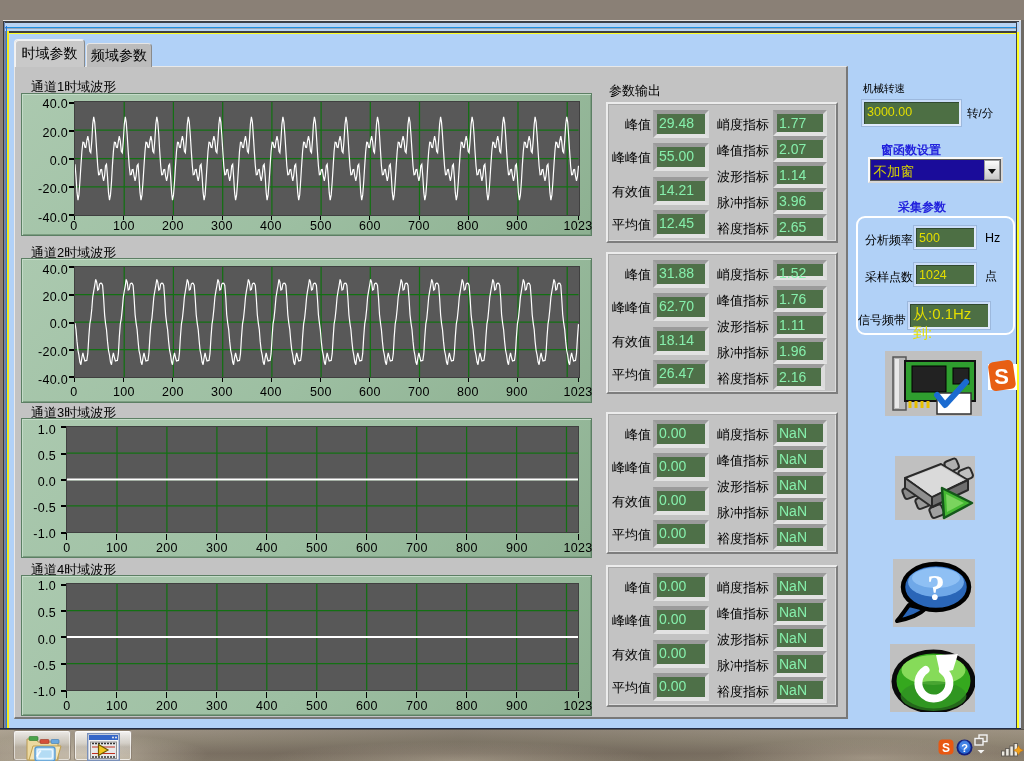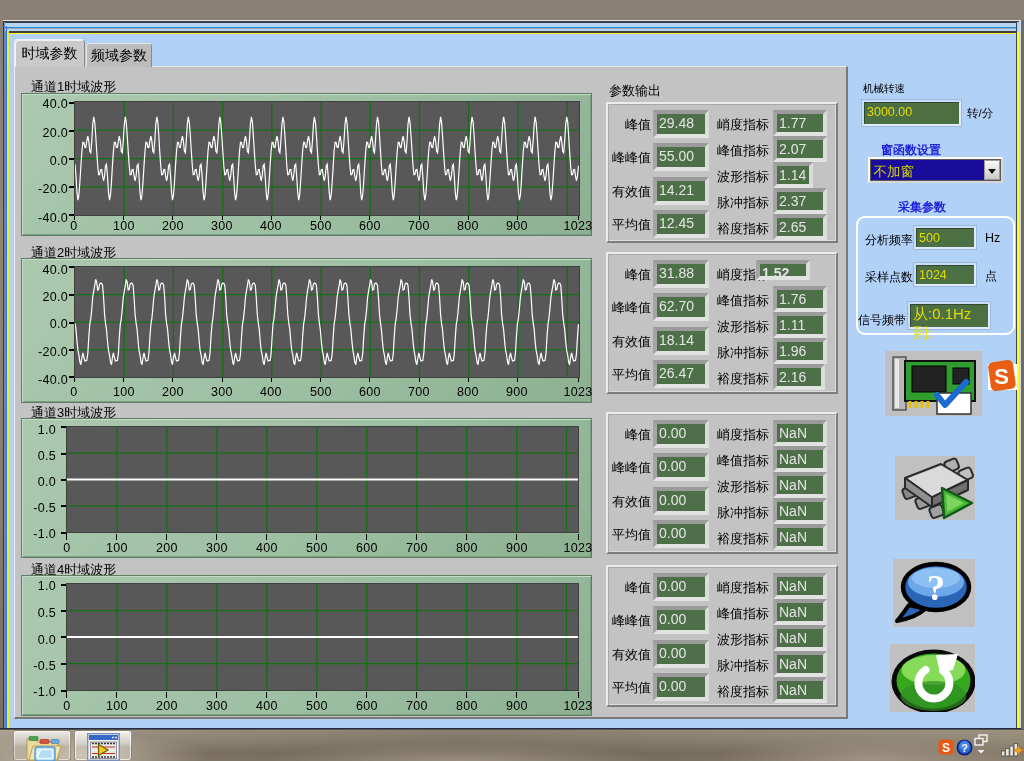--- a/index.html
+++ b/index.html
@@ -31,21 +31,21 @@
 .ylab { position:absolute; width:38px; text-align:right; font-size:12.5px; line-height:13px; letter-spacing:0.3px; color:#000; }
 .ytick { position:absolute; width:5px; height:1.5px; background:#000; }
 .xlab { position:absolute; width:40px; text-align:center; font-size:12.5px; line-height:13px; letter-spacing:0.3px; color:#000; }
 .xtick { position:absolute; width:1px; height:4px; background:#000; }
 svg.plot { position:absolute; background:#585858; outline:1px solid #404040; }
 
 .pframe { position:absolute; background:#c3c3c3; border:2px solid; border-color:#ececec #7d7d7d #7d7d7d #ececec;
   box-shadow:inset 1px 1px 0 #a9a9a9, inset -1px -1px 0 #dcdcdc; }
 .plab { position:absolute; font-size:13px; color:#000; text-align:right; }
 .vbox { position:absolute; background:#4e7048; border:4px solid; border-color:#9b9b9b #dcdcdc #e2e2e2 #a4a4a4; }
-.vbox span { position:absolute; left:2px; top:1px; font-size:14px; color:#e5e5e5; }
+.vbox span { position:absolute; left:2px; top:1px; font-size:14px; color:#86efac; }
 
 .sb-label { position:absolute; font-size:11.5px; color:#000; }
 .blue-label { position:absolute; font-size:12px; font-weight:bold; color:#2222dd; }
 .gbox { position:absolute; background:#4d6f44; border:2.5px solid; border-color:#c9dcf8 #dfeafc #dfeafc #c9dcf8;
   box-shadow:inset 1px 1px 0 #31492f, 0 0 0 1px #9cb8dd; }
 .gbox span { position:absolute; left:3px; top:3px; font-size:12.5px; color:#e3de00; }
 #dropdown { position:absolute; left:867.5px; top:157px; width:135px; height:26px; background:#1a0c9a;
   border:2px solid; border-color:#fafafa #d8d8d8 #d8d8d8 #fafafa; box-shadow:inset 0 0 0 1px #5a5a5a; }
 #dropdown .txt { position:absolute; left:4px; top:3.5px; font-size:13.5px; color:#d8d400; }
 #dropdown .btn { position:absolute; right:1px; top:1px; width:16px; height:20px; background:linear-gradient(180deg,#fbfbfb,#c9c9c9);
@@ -315,26 +315,26 @@
         </div>
 <div class="plab" style="left:679px;top:116px;width:90px;">峭度指标</div>
 <div class="vbox" style="left:773px;top:110px;width:54px;height:26px;">
           <span>1.77</span>
         </div>
 <div class="plab" style="left:679px;top:142px;width:90px;">峰值指标</div>
 <div class="vbox" style="left:773px;top:136px;width:54px;height:26px;">
           <span>2.07</span>
         </div>
 <div class="plab" style="left:679px;top:168px;width:90px;">波形指标</div>
-<div class="vbox" style="left:773px;top:162px;width:40px;height:26px;">
+<div class="vbox" style="left:773px;top:162px;width:54px;height:26px;">
           <span>1.14</span>
         </div>
 <div class="plab" style="left:679px;top:194px;width:90px;">脉冲指标</div>
 <div class="vbox" style="left:773px;top:188px;width:54px;height:26px;">
-          <span>2.37</span>
+          <span>3.96</span>
         </div>
 <div class="plab" style="left:679px;top:220px;width:90px;">裕度指标</div>
 <div class="vbox" style="left:773px;top:214px;width:54px;height:26px;">
           <span>2.65</span>
         </div>
 <div class="pframe" style="left:606px;top:252px;width:232px;height:142px;"></div>
 <div class="plab" style="left:561px;top:266px;width:90px;">峰值</div>
 <div class="vbox" style="left:653px;top:260px;width:56px;height:28px;text-decoration:underline;">
           <span>31.88</span>
         </div>
@@ -344,21 +344,21 @@
         </div>
 <div class="plab" style="left:561px;top:333px;width:90px;">有效值</div>
 <div class="vbox" style="left:653px;top:327px;width:56px;height:28px;">
           <span>18.14</span>
         </div>
 <div class="plab" style="left:561px;top:366px;width:90px;">平均值</div>
 <div class="vbox" style="left:653px;top:360px;width:56px;height:28px;">
           <span>26.47</span>
         </div>
 <div class="plab" style="left:679px;top:266px;width:90px;">峭度指标</div>
-<div class="vbox" style="left:756px;top:260px;width:54px;height:20px;font-weight:bold;">
+<div class="vbox" style="left:773px;top:260px;width:54px;height:20px;">
           <span>1.52</span>
         </div>
 <div class="plab" style="left:679px;top:292px;width:90px;">峰值指标</div>
 <div class="vbox" style="left:773px;top:286px;width:54px;height:26px;">
           <span>1.76</span>
         </div>
 <div class="plab" style="left:679px;top:318px;width:90px;">波形指标</div>
 <div class="vbox" style="left:773px;top:312px;width:54px;height:26px;">
           <span>1.11</span>
         </div>

